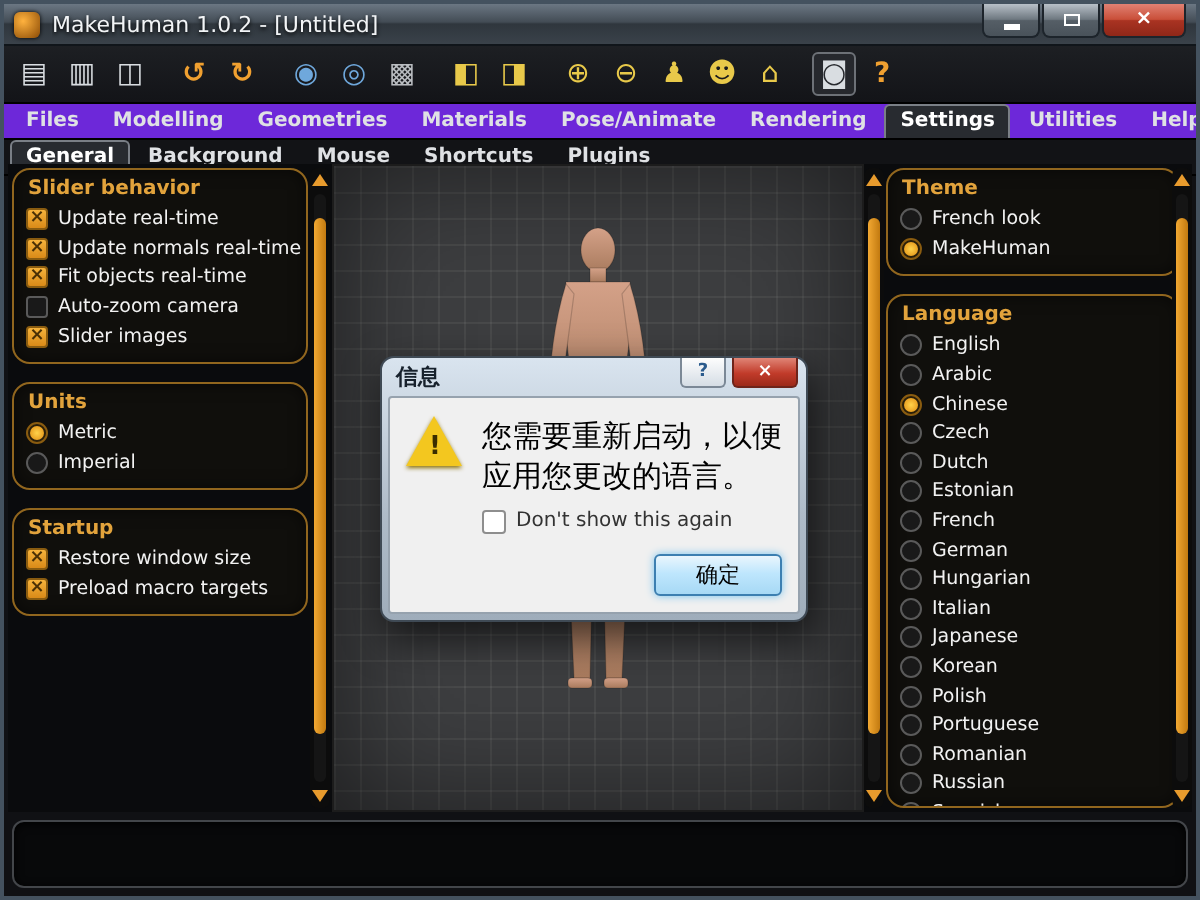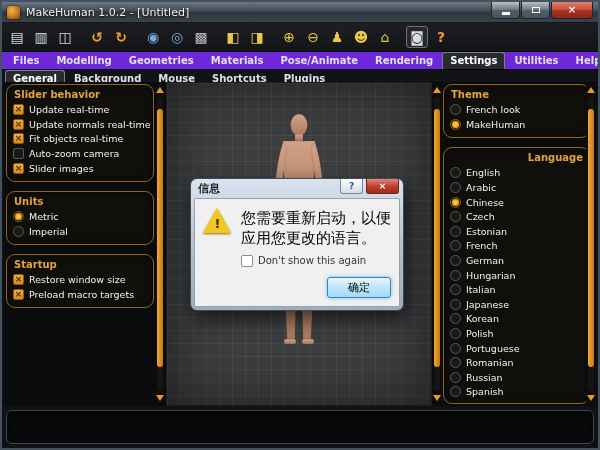--- a/index.html
+++ b/index.html
@@ -44,21 +44,21 @@
   .tab.on,.subtab.on{background:#282b30;border-color:#7a7f86;color:#fff;}
 
   
   .content{position:absolute;top:80px;left:2px;right:2px;bottom:42px;background:#0a0b0d;}
   .left-panel{position:absolute;left:2px;top:2px;width:148px;bottom:2px;display:flex;flex-direction:column;}
   .right-panel{position:absolute;left:439px;width:147px;top:2px;bottom:2px;display:flex;flex-direction:column;}
 
   .group{border:1px solid #91661e;border-radius:9px;background:rgba(24,20,12,.45);
     padding:3px 6px 5px;margin-bottom:9px;box-shadow:inset 0 0 8px rgba(0,0,0,.55);}
   .group h4{margin:1px 0 3px 1px;font-size:10px;color:#e2a33c;font-weight:bold;}
-  .grow{flex:1;overflow:hidden;margin-bottom:0;text-align:right;}
+  .grow{flex:1;overflow:hidden;margin-bottom:0;}
   .row{display:flex;align-items:center;gap:5px;height:13.6px;margin:1px 0;}
   .row .lbl{font-size:9.5px;color:#f2f2f2;white-space:nowrap;}
   .checkbox{width:9px;height:9px;border:1px solid #5a5a5a;background:#191919;border-radius:2px;
     display:inline-flex;align-items:center;justify-content:center;flex:none;}
   .checkbox.on{background:linear-gradient(#f6b33c,#d98a18);border-color:#8a5c10;}
   .checkbox.on::after{content:"×";font-size:9px;font-weight:bold;line-height:1;color:#4a3005;}
   .radio{width:9px;height:9px;border-radius:50%;border:1px solid #5a5a5a;background:#191919;flex:none;position:relative;}
   .radio.on{border-color:#8a5c10;background:#2a1f0a;}
   .radio.on::after{content:"";position:absolute;inset:1px;border-radius:50%;
     background:radial-gradient(circle,#ffd24a,#e08c12);}
@@ -296,20 +296,24 @@
         <div class="row">
             <span class="radio on"></span>
             <span class="lbl">Chinese</span>
           </div>
         <div class="row">
             <span class="radio"></span>
             <span class="lbl">Czech</span>
           </div>
         <div class="row">
             <span class="radio"></span>
+            <span class="lbl">Dutch</span>
+          </div>
+        <div class="row">
+            <span class="radio"></span>
             <span class="lbl">Estonian</span>
           </div>
         <div class="row">
             <span class="radio"></span>
             <span class="lbl">French</span>
           </div>
         <div class="row">
             <span class="radio"></span>
             <span class="lbl">German</span>
           </div>

